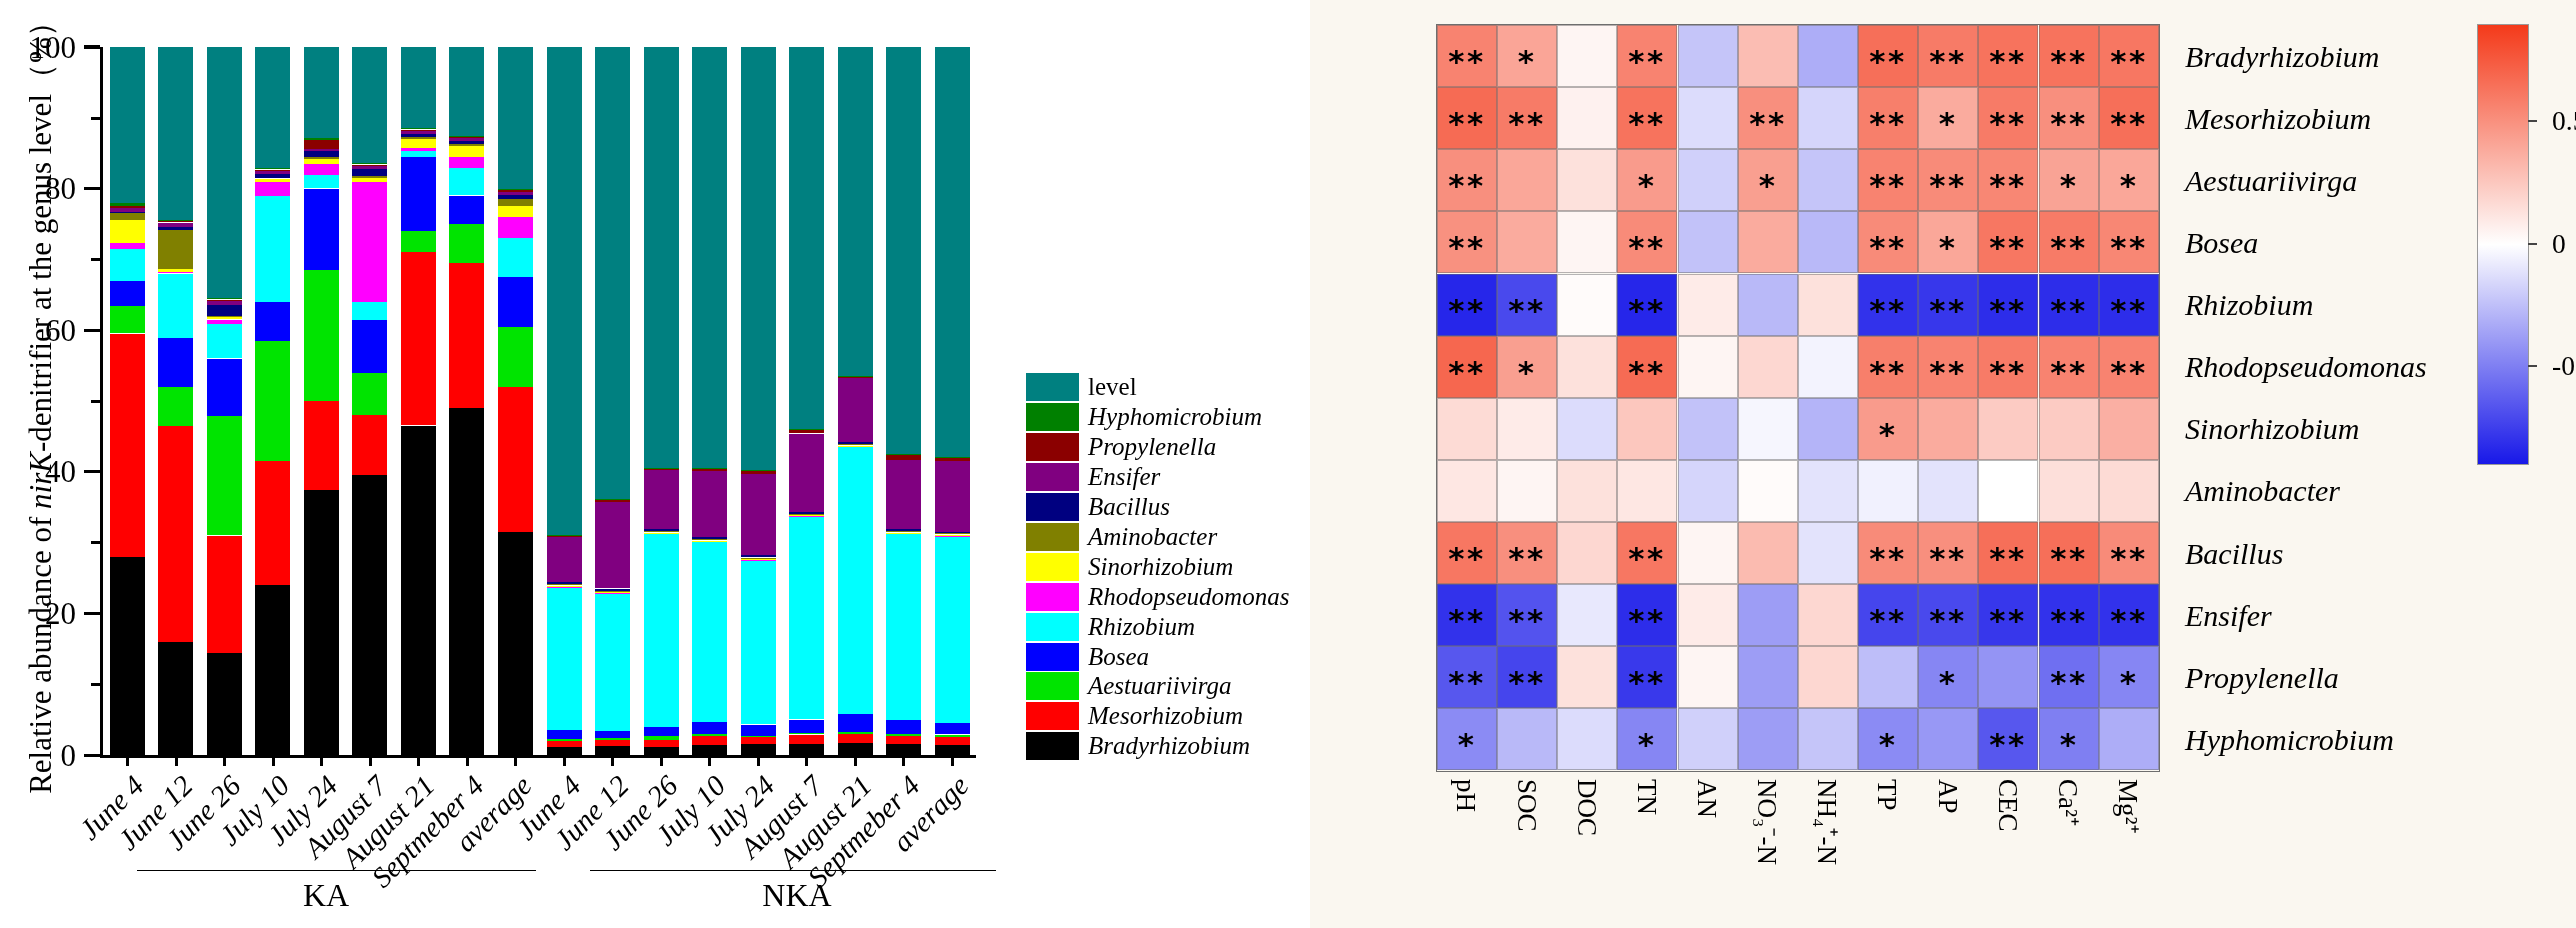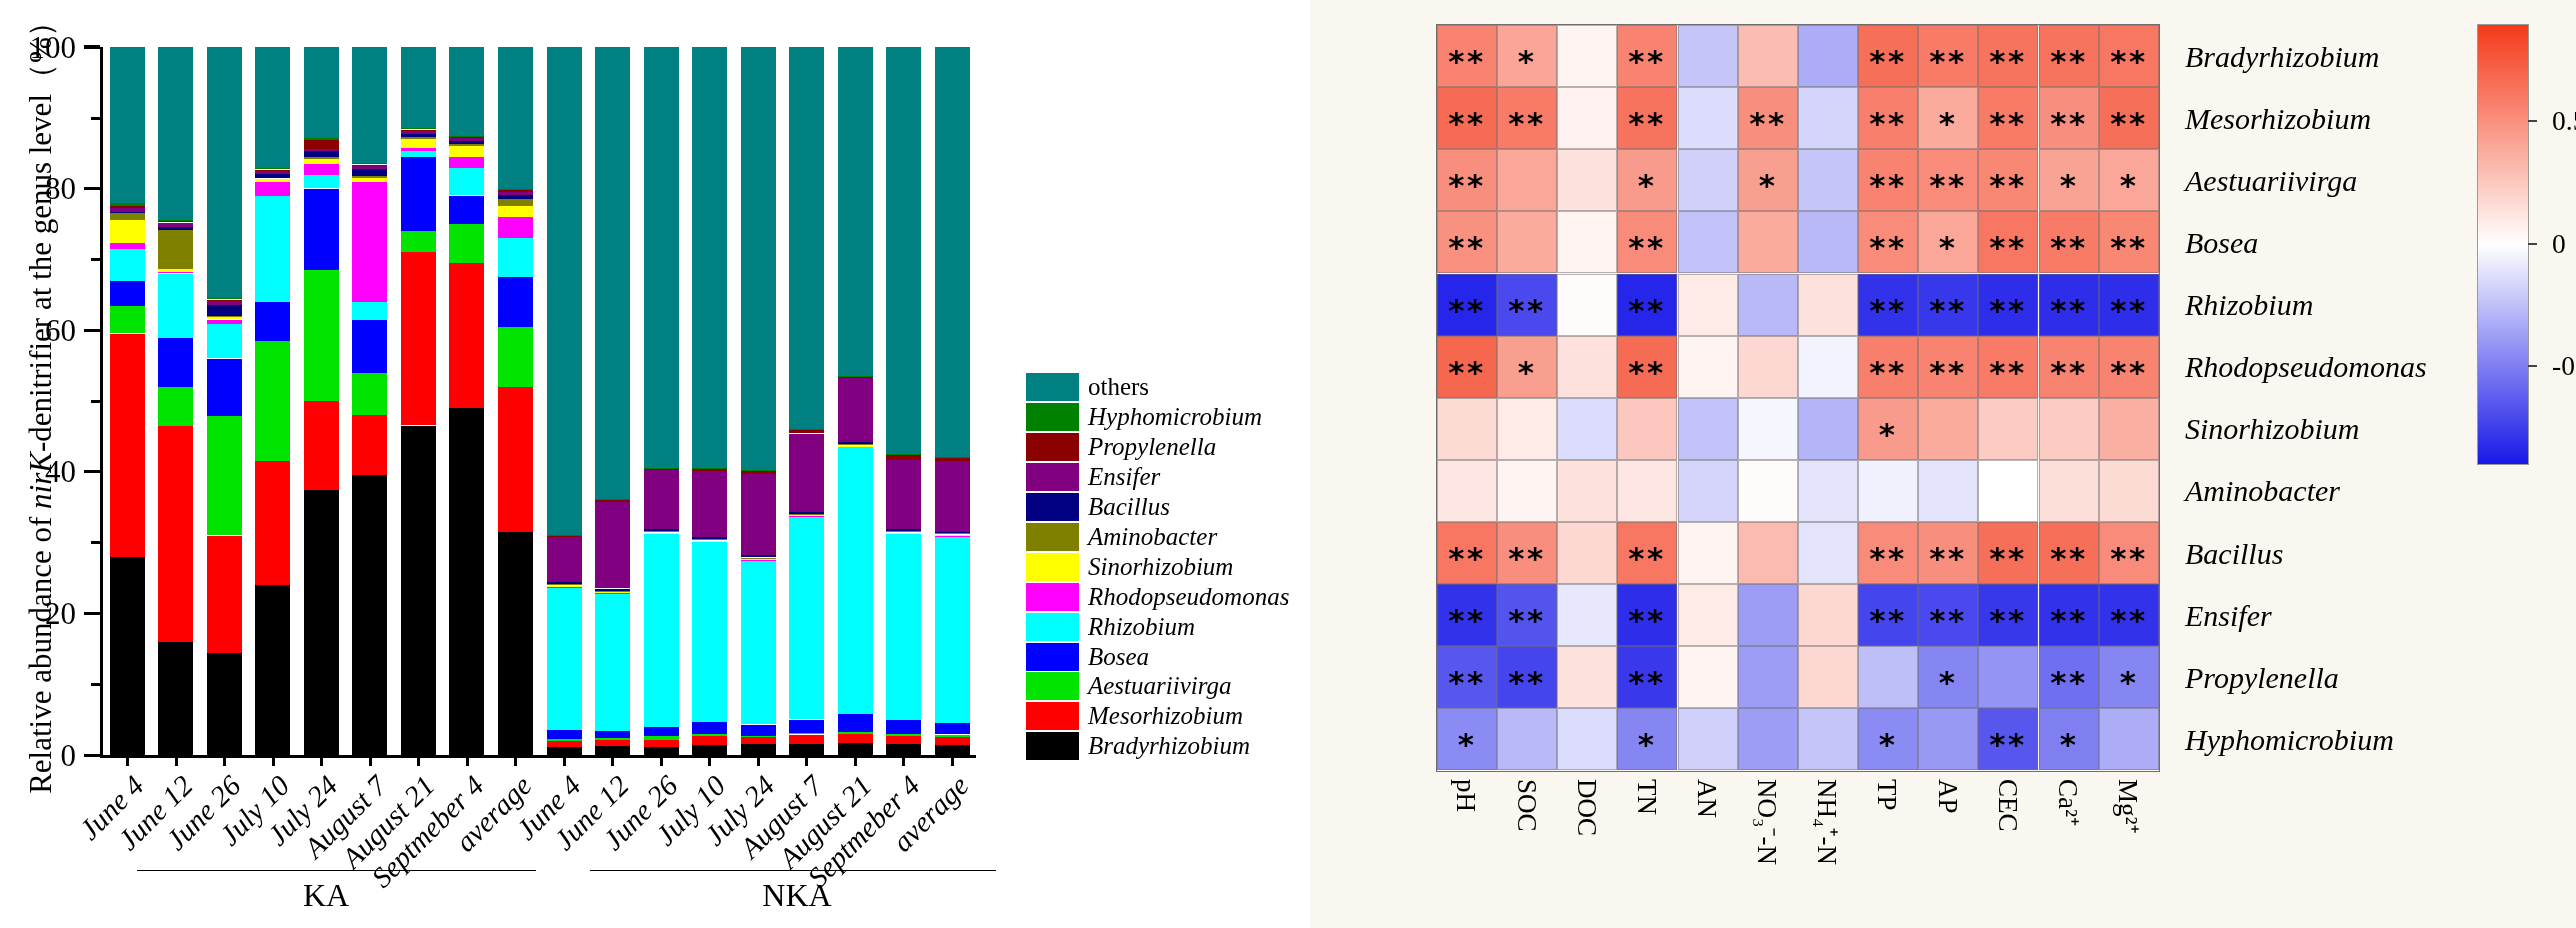--- a/index.html
+++ b/index.html
@@ -339,21 +339,21 @@
         <div class="xtick" style="left: 848px; top: 711px;"></div>
         <div class="xlab" style="left: 662px; top: 722px; width: 187px;">average</div>
       </div>
     <div class="grp-line" style="left:137px;top:870px;width:399px;"></div>
     <div class="grp-line" style="left:590px;top:870px;width:406px;"></div>
     <div class="grp-label" style="left:251px;top:877px;">KA</div>
     <div class="grp-label" style="left:722px;top:877px;">NKA</div>
     <div id="legend">
         <div class="lg-row" style="top: 0px;">
           <div class="lg-sw" style="background: rgb(0, 128, 128);"></div>
-          <div class="lg-tx plain">others</div>
+          <div class="lg-tx plain">level</div>
         </div>
         <div class="lg-row" style="top: 30px;">
           <div class="lg-sw" style="background: rgb(0, 128, 0);"></div>
           <div class="lg-tx">Hyphomicrobium</div>
         </div>
         <div class="lg-row" style="top: 60px;">
           <div class="lg-sw" style="background: rgb(139, 0, 0);"></div>
           <div class="lg-tx">Propylenella</div>
         </div>
         <div class="lg-row" style="top: 90px;">

